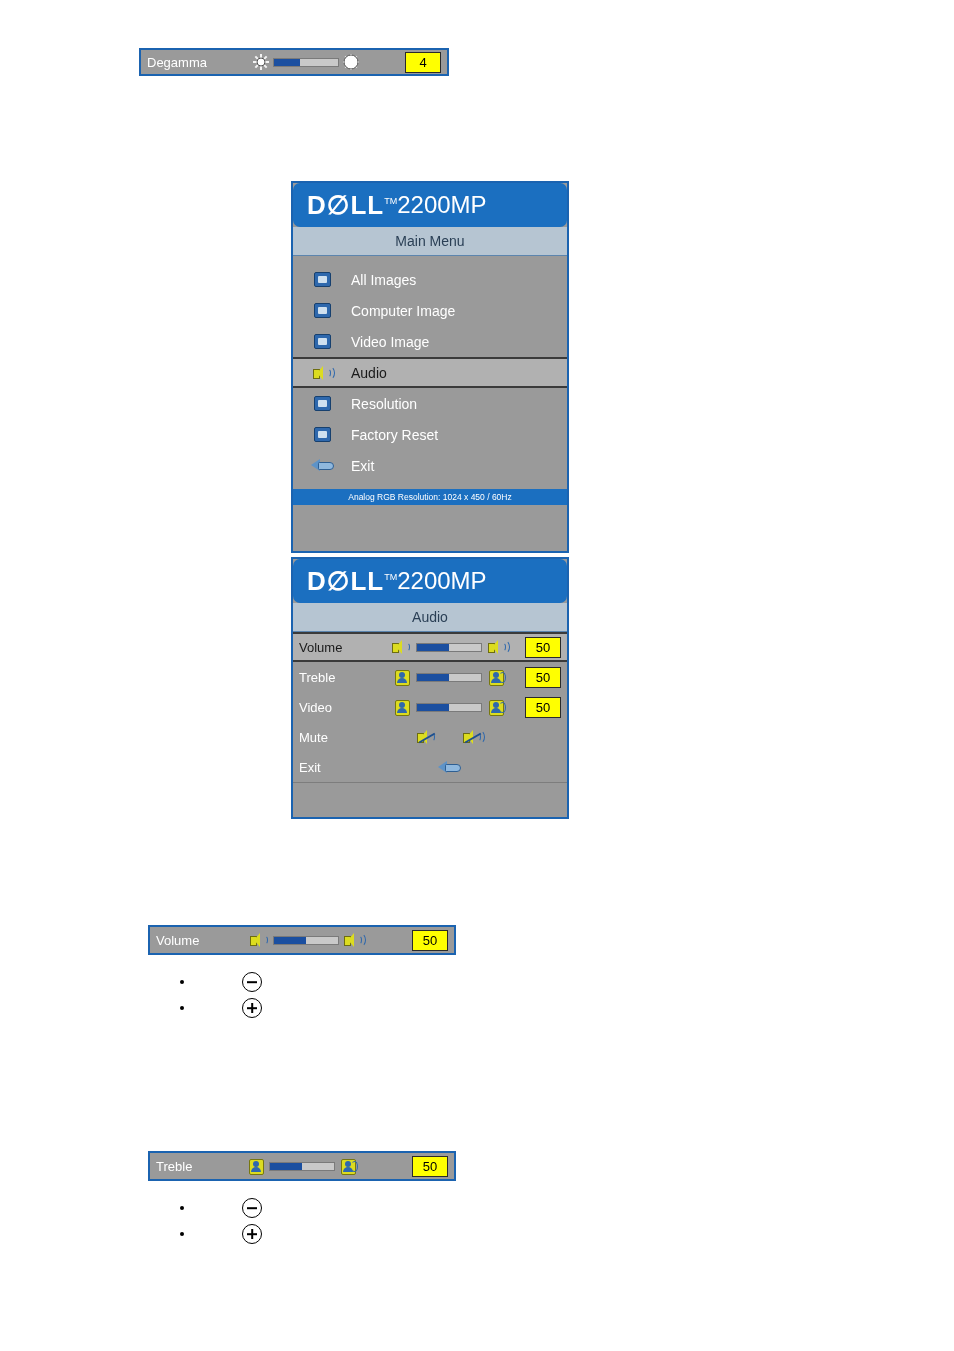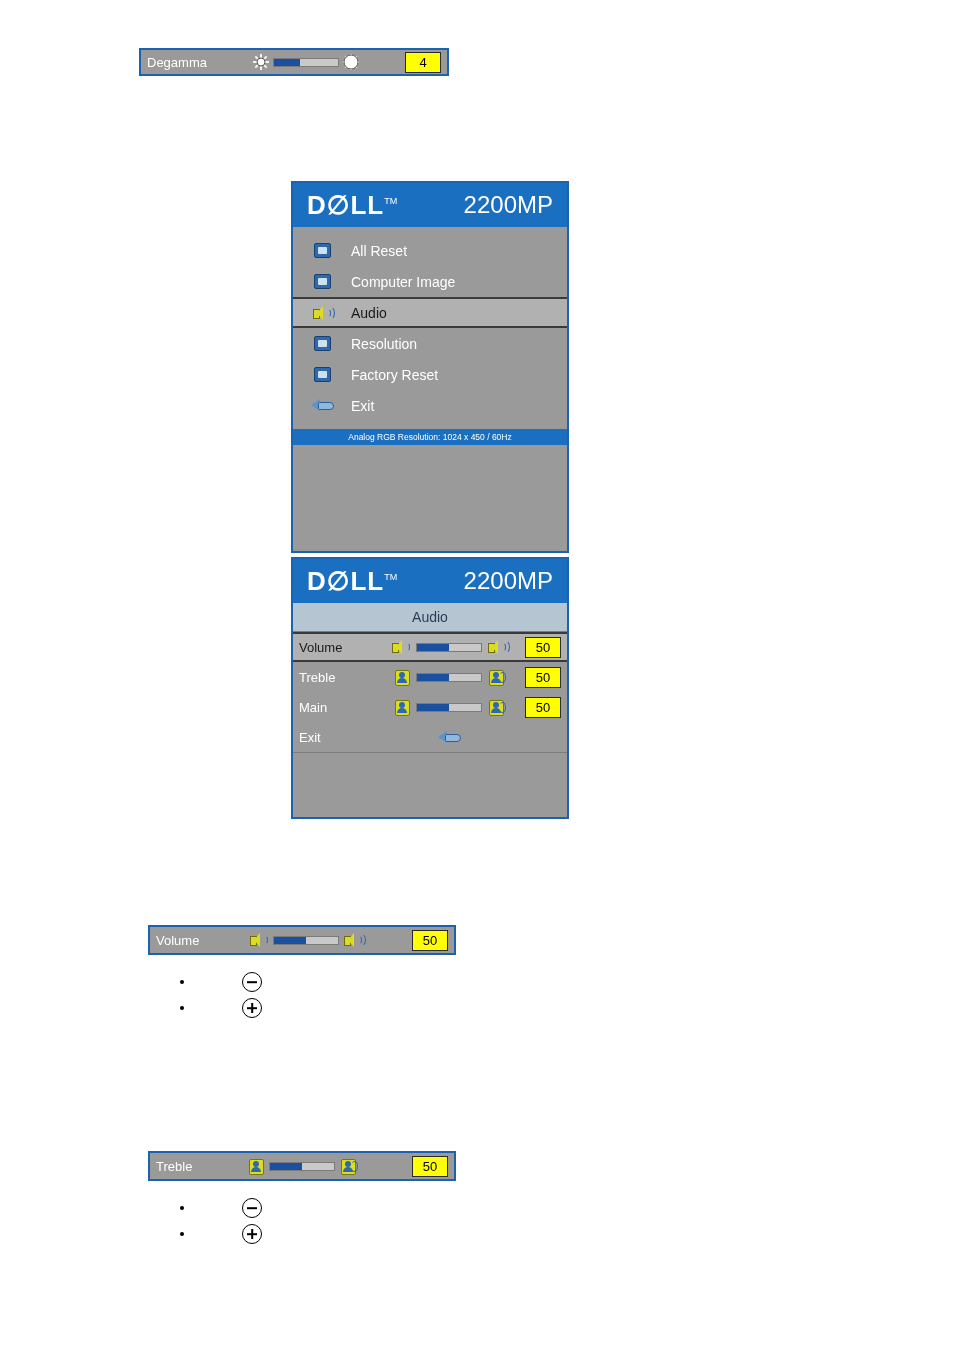--- a/index.html
+++ b/index.html
@@ -109,23 +109,23 @@
     position: absolute;
     box-sizing: border-box;
     border: 2px solid #1b63b0;
     background: #9a9a9a;
   }
   .osd-header {
     background: #1b6fc0;
     height: 44px;
     display: flex;
     align-items: center;
-    justify-content: space-between;
     padding: 0 14px;
     box-sizing: border-box;
+    border-radius: 7px;
   }
   .dell-logo {
     color: #ffffff;
     font-size: 26px;
     font-weight: bold;
     letter-spacing: 1px;
     font-family: "Liberation Sans", sans-serif;
     position: relative;
     display: inline-block;
   }
@@ -449,34 +449,41 @@
     </span>
   </span>
   <span class="val-box">4</span>
 </div>
 
 <div class="osd-panel" id="main-menu-panel" style="left:291px; top:181px; width:278px; height:372px;">
   <div class="osd-header">
     <span class="dell-logo">D∅LL<span class="tm">TM</span></span>
     <span class="model">2200MP</span>
   </div>
+  <div class="osd-title">Main Menu</div>
 
   <div class="menu-gap"></div>
 
   <div class="menu-row">
     <span class="mi-icon">
         <span class="pic"></span>
       </span>
-    <span class="mi-label">All Reset</span>
+    <span class="mi-label">All Images</span>
   </div>
   <div class="menu-row">
     <span class="mi-icon">
         <span class="pic"></span>
       </span>
     <span class="mi-label">Computer Image</span>
+  </div>
+  <div class="menu-row">
+    <span class="mi-icon">
+        <span class="pic"></span>
+      </span>
+    <span class="mi-label">Video Image</span>
   </div>
   <div class="menu-row selected">
     <span class="mi-icon">
       <span class="spk">
           <span class="body"></span>
           <span class="cone"></span>
           <span class="w w1"></span>
           <span class="w w2"></span>
         </span>
     </span>
@@ -557,21 +564,21 @@
           <span class="shoulders"></span>
           <span class="arc"></span>
         </span>
     </span>
     <span class="ar-val">
       <span class="val-box">50</span>
     </span>
   </div>
 
   <div class="audio-row">
-    <span class="ar-label">Main</span>
+    <span class="ar-label">Video</span>
     <span class="ar-mid">
       <span class="head">
           <span class="sq"></span>
           <span class="face"></span>
           <span class="shoulders"></span>
         </span>
       <span class="slider">
           <span class="fill" style="width:50%"></span>
           <span class="rest" style="width:50%"></span>
         </span>
@@ -580,20 +587,39 @@
           <span class="face"></span>
           <span class="shoulders"></span>
           <span class="arc"></span>
         </span>
     </span>
     <span class="ar-val">
       <span class="val-box">50</span>
     </span>
   </div>
 
+  <div class="audio-row">
+    <span class="ar-label">Mute</span>
+    <span class="ar-mid" style="gap:26px;">
+      <span class="spk">
+          <span class="body"></span>
+          <span class="cone"></span>
+          <span class="w w1"></span>
+          <span class="slash"></span>
+        </span>
+      <span class="spk">
+          <span class="body"></span>
+          <span class="cone"></span>
+          <span class="w w1"></span>
+          <span class="w w2"></span>
+          <span class="slash"></span>
+        </span>
+    </span>
+    <span class="ar-val"></span>
+  </div>
 
   <div class="audio-row">
     <span class="ar-label">Exit</span>
     <span class="ar-mid">
       <span class="ret-arrow">
           <span class="tip"></span>
           <span class="tail"></span>
         </span>
     </span>
     <span class="ar-val"></span>

